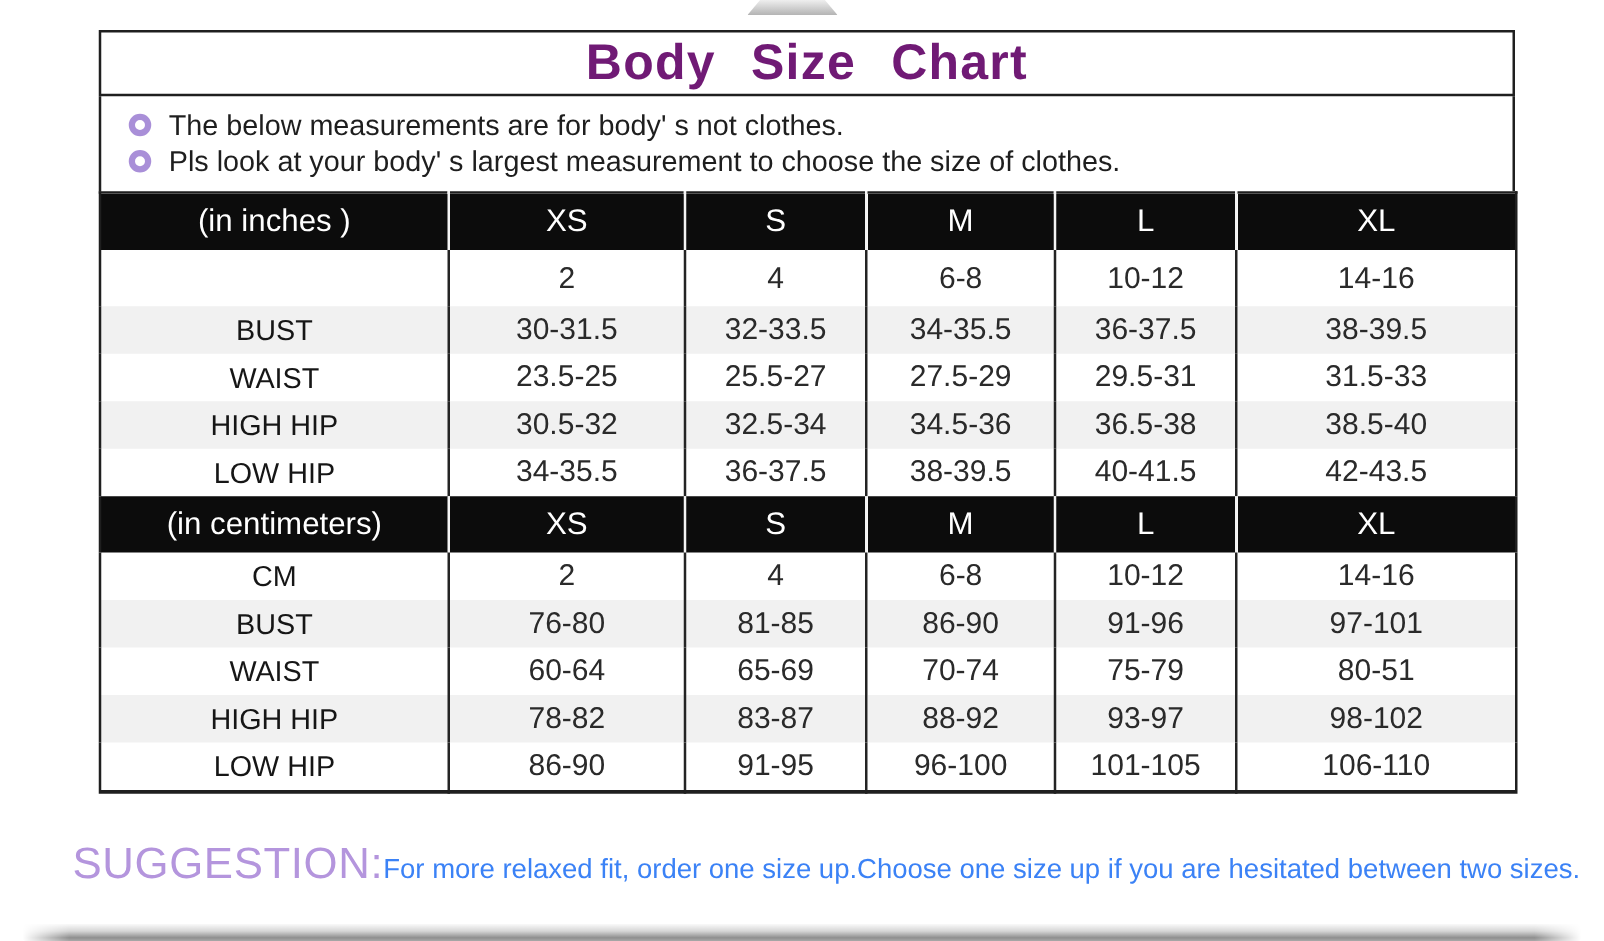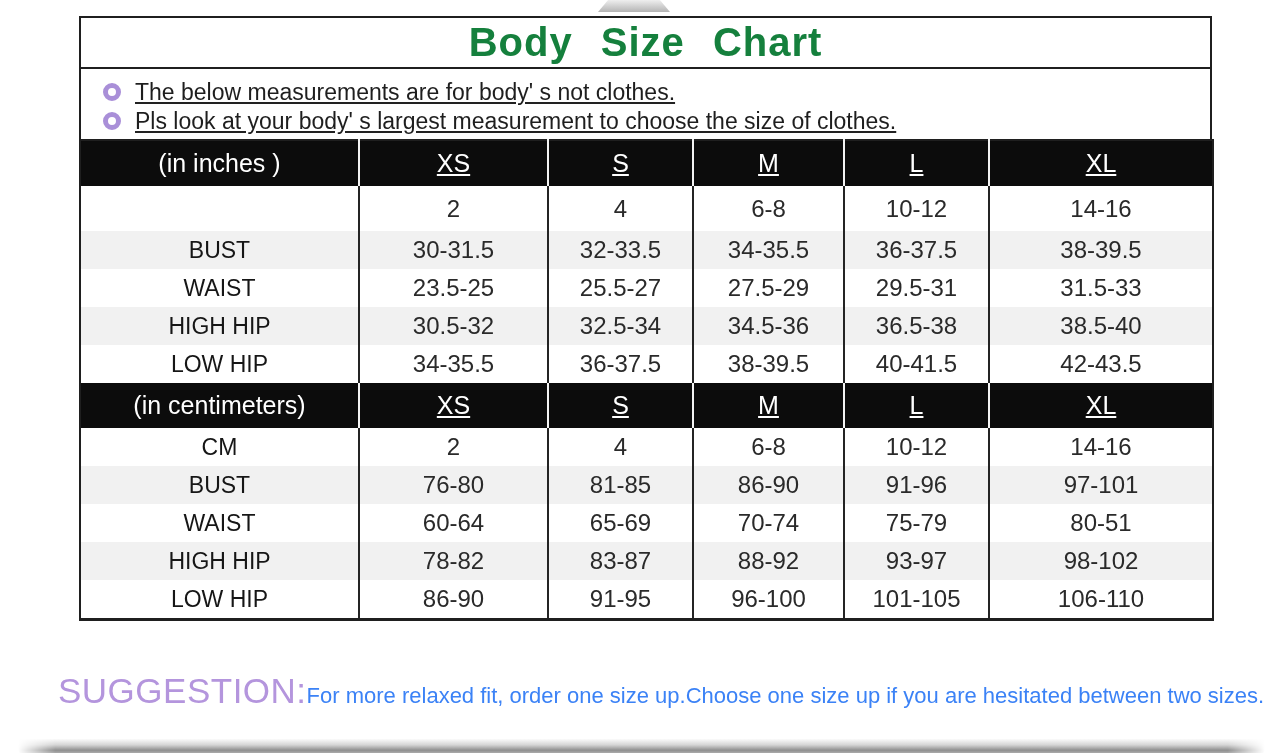--- a/index.html
+++ b/index.html
@@ -10,27 +10,26 @@
   }
   .top-smudge{
     position:absolute;left:598px;top:0;width:72px;height:12px;
     background:linear-gradient(to bottom, rgba(225,225,225,.55), rgba(130,130,130,.6));
     clip-path:polygon(14% 0, 86% 0, 100% 100%, 0 100%);
   }
   .sheet{position:absolute;left:79px;top:16px;width:1133px;}
   .title-box{
     border:2px solid #1f1f1f;height:49px;
     display:flex;align-items:center;justify-content:center;
-    font-size:40px;font-weight:bold;color:#15803d;
-    letter-spacing:1px;word-spacing:16px;
+    font-size:40px;font-weight:bold;color:#701a75;
+    letter-spacing:1px;word-spacing:16px;margin-top:8px;
   }
   .notes-box{
     border:2px solid #1f1f1f;border-top:none;border-bottom:none;
-    padding:9px 6px 4px 16px;
-    text-decoration:underline;
+    padding:9px 6px 10px 16px;
   }
   .note-line{
     display:flex;align-items:center;font-size:23px;line-height:28.5px;color:#1e1e1e;
     white-space:nowrap;
   }
   .bullet{
     flex:0 0 auto;width:8px;height:8px;margin:0 14px 0 6px;
     border:5px solid var(--bullet-purple,#a98fd8);border-radius:50%;
     background:#fff;
   }
@@ -43,21 +42,21 @@
   td{
     text-align:center;vertical-align:middle;
     font-size:24px;color:#2a2a2a;padding:0;
     height:38px;overflow:hidden;white-space:nowrap;
   }
   td + td{border-left:2px solid #242424;}
   tr.hdr td{
     background:var(--header-bg,#0c0c0c);color:var(--header-text,#ffffff);
     height:45px;font-size:25px;
   }
-  tr.hdr td + td{border-left:2px solid #f4f4f4;text-decoration:underline;}
+  tr.hdr td + td{border-left:2px solid #f4f4f4;}
   tr.tall td{height:45px;}
   tr.stripe td{background:var(--row-stripe,#f1f1f1);}
   td.rowlabel{font-size:23px;color:#161616;}
   .suggestion{
     position:absolute;left:58px;top:671px;white-space:nowrap;
   }
   .sug-label{
     font-size:35px;color:var(--accent-purple,#b495dd);letter-spacing:.5px;
     margin-right:0;
   }

